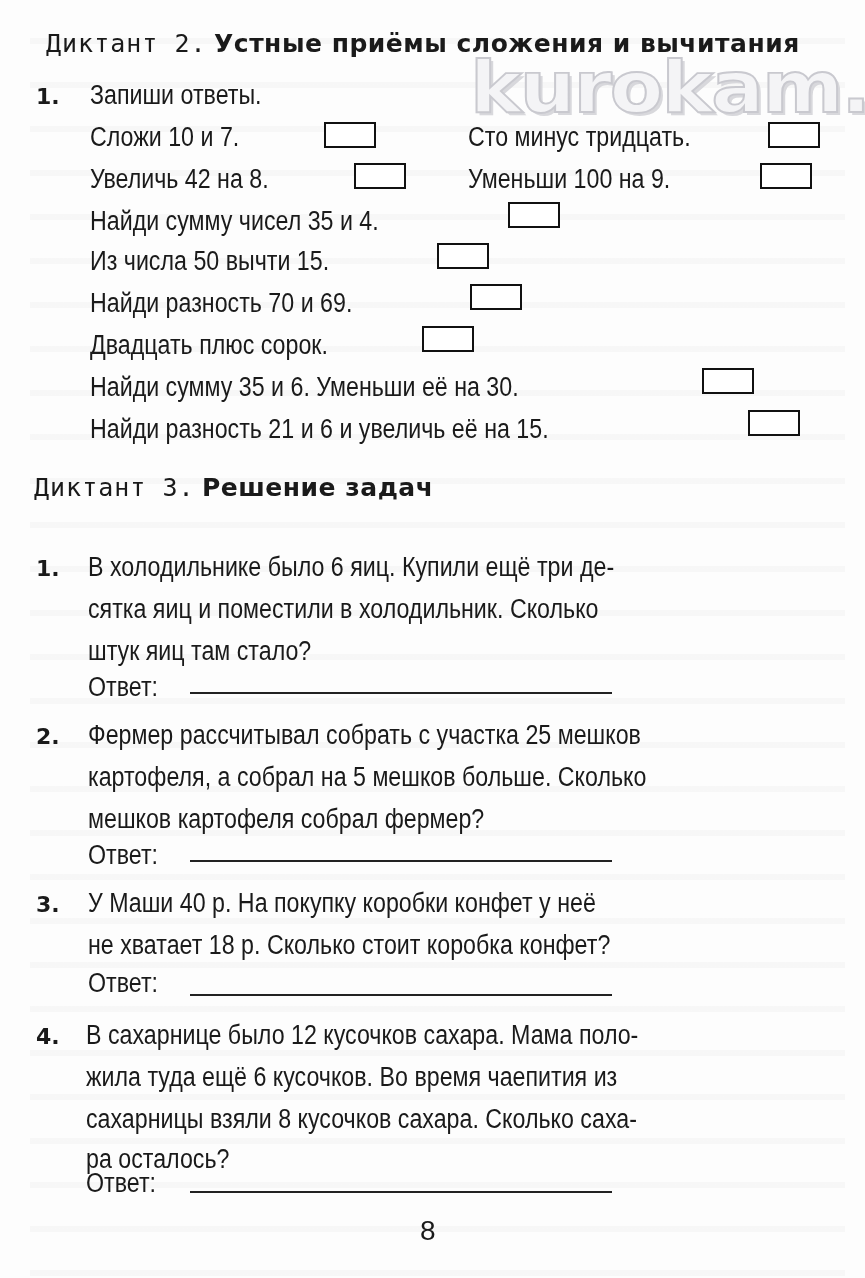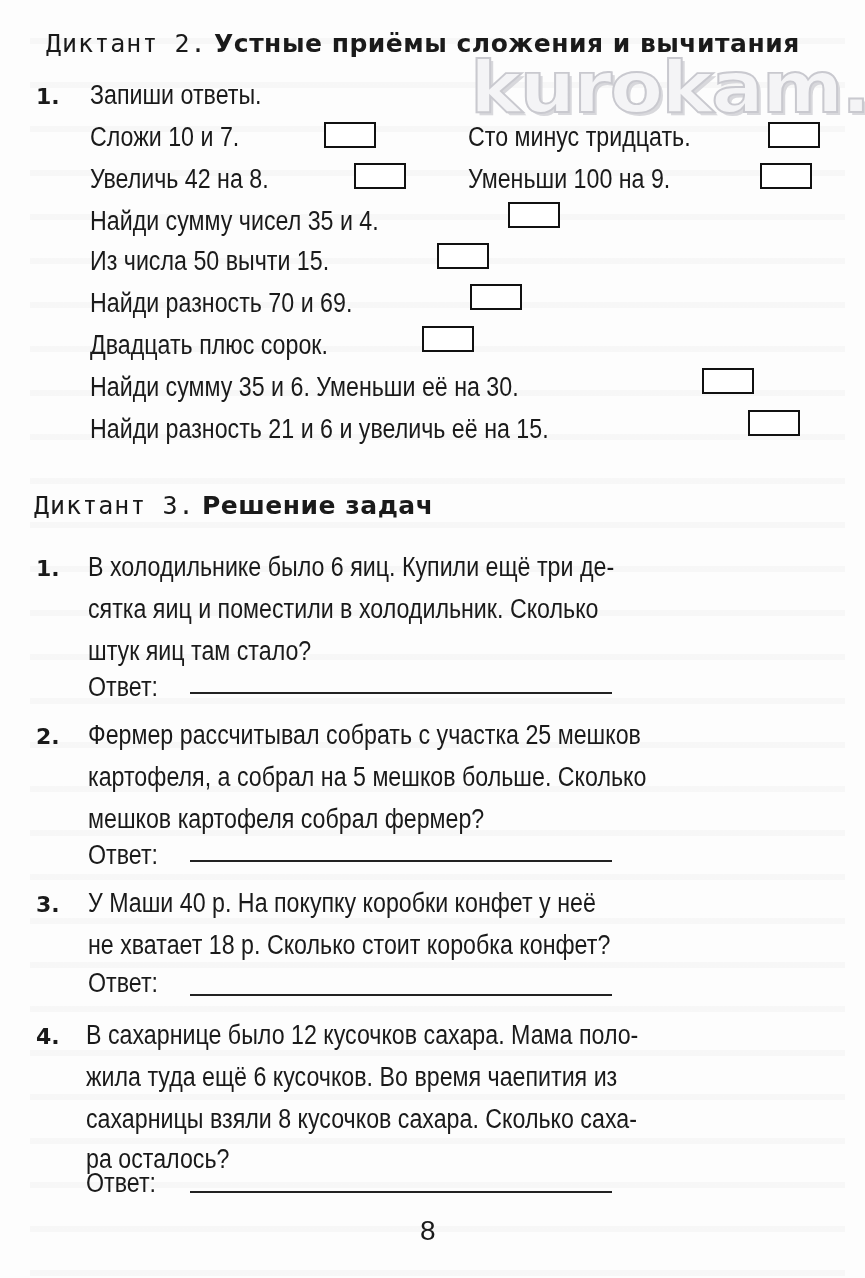--- a/index.html
+++ b/index.html
@@ -72,21 +72,21 @@
 
 <div class="text" style="left:90px; top:330px;">Двадцать плюс сорок.</div>
 <div class="box" style="left:422px; top:326px;"></div>
 
 <div class="text" style="left:90px; top:372px;">Найди сумму 35 и 6. Уменьши её на 30.</div>
 <div class="box" style="left:702px; top:368px;"></div>
 
 <div class="text" style="left:90px; top:414px;">Найди разность 21 и 6 и увеличь её на 15.</div>
 <div class="box" style="left:748px; top:410px;"></div>
 
-<div class="heading" style="left:34px; top:490px;">
+<div class="heading" style="left:34px; top:472px;">
   <span class="mono">Диктант 3.</span>
   <span class="bold">Решение задач</span>
 </div>
 
 <div class="num" style="left:36px; top:556px;">1.</div>
 <div class="text" style="left:88px; top:552px;">В холодильнике было 6 яиц. Купили ещё три де-</div>
 <div class="text" style="left:88px; top:594px;">сятка яиц и поместили в холодильник. Сколько</div>
 <div class="text" style="left:88px; top:636px;">штук яиц там стало?</div>
 <div class="text" style="left:88px; top:672px;">Ответ:</div>
 <div class="line" style="left:190px; top:692px; width:422px;"></div>

